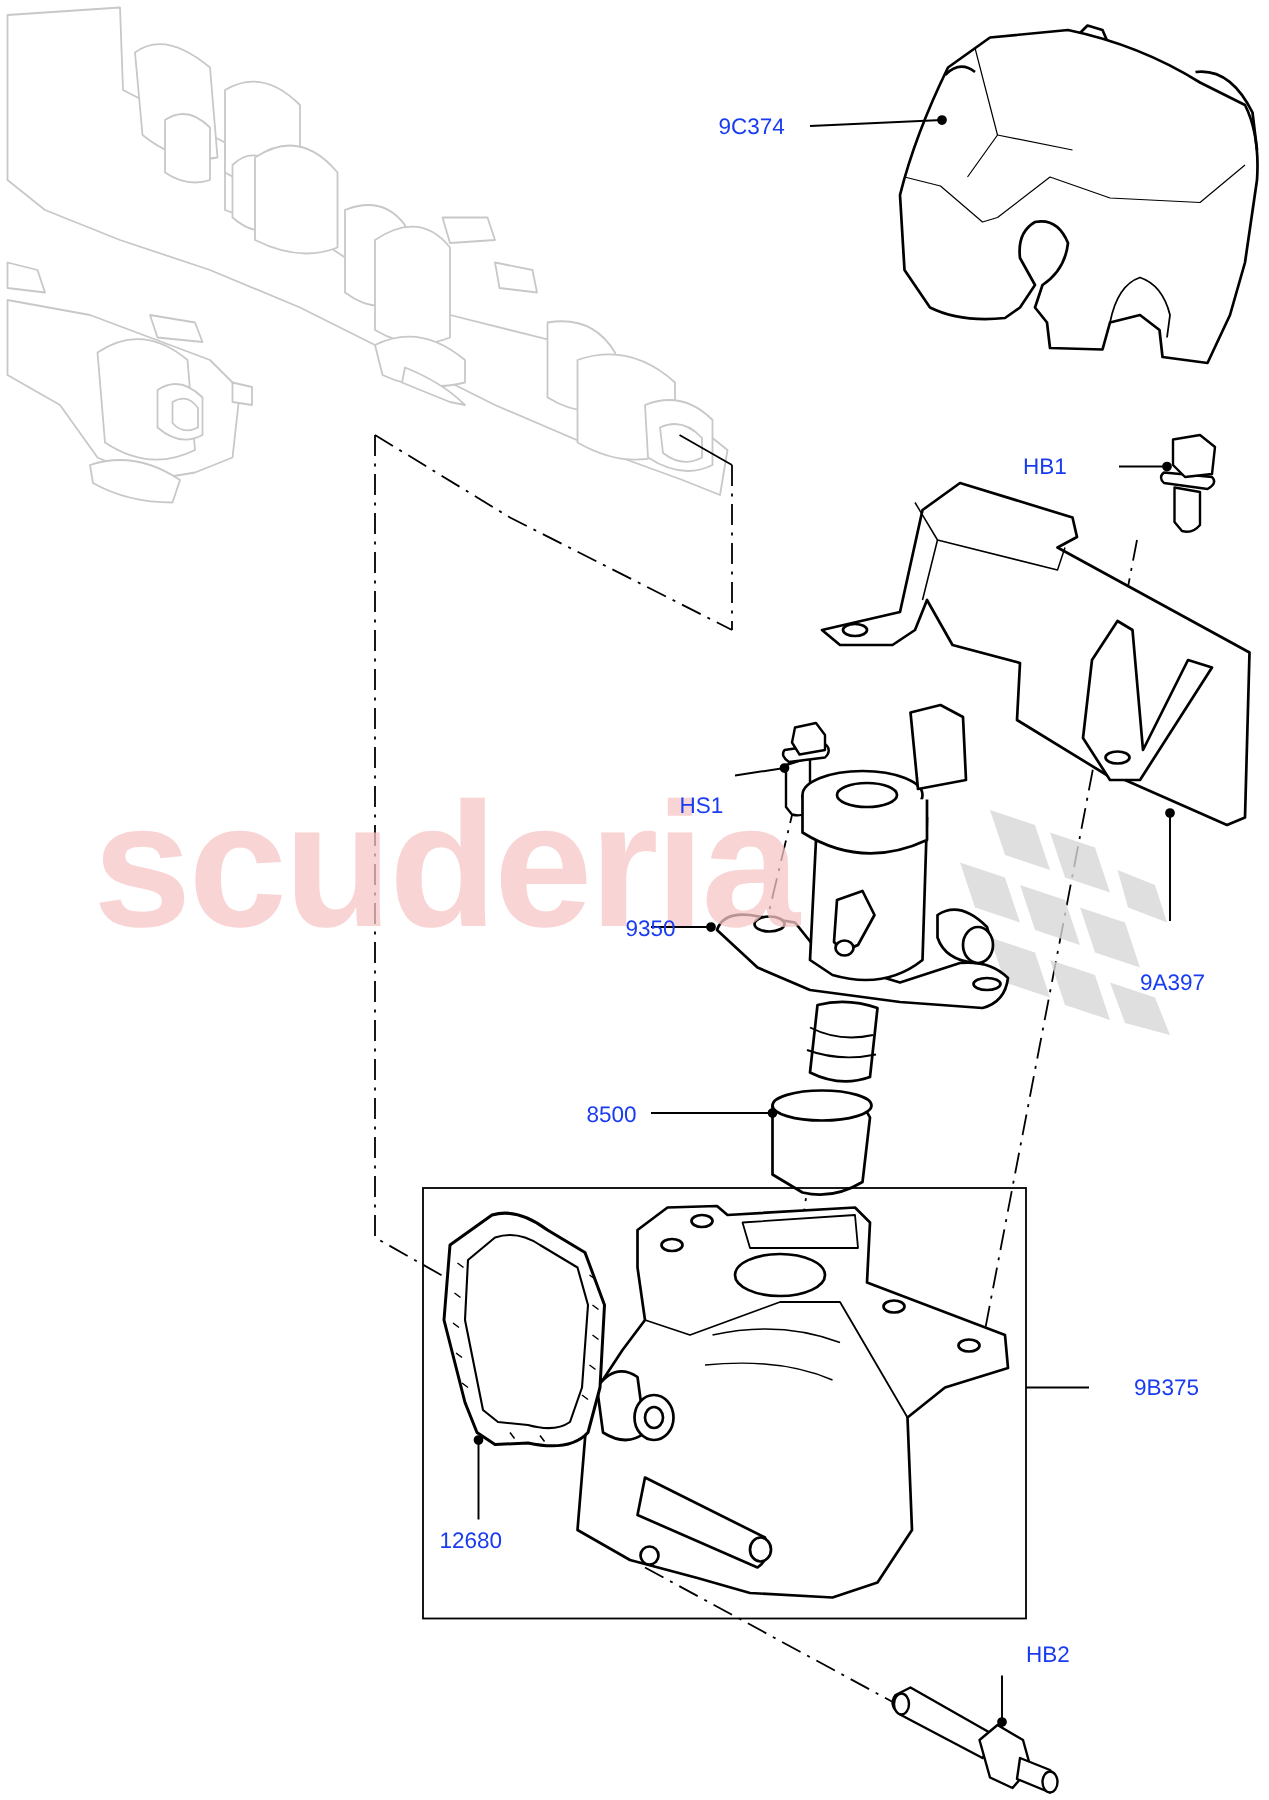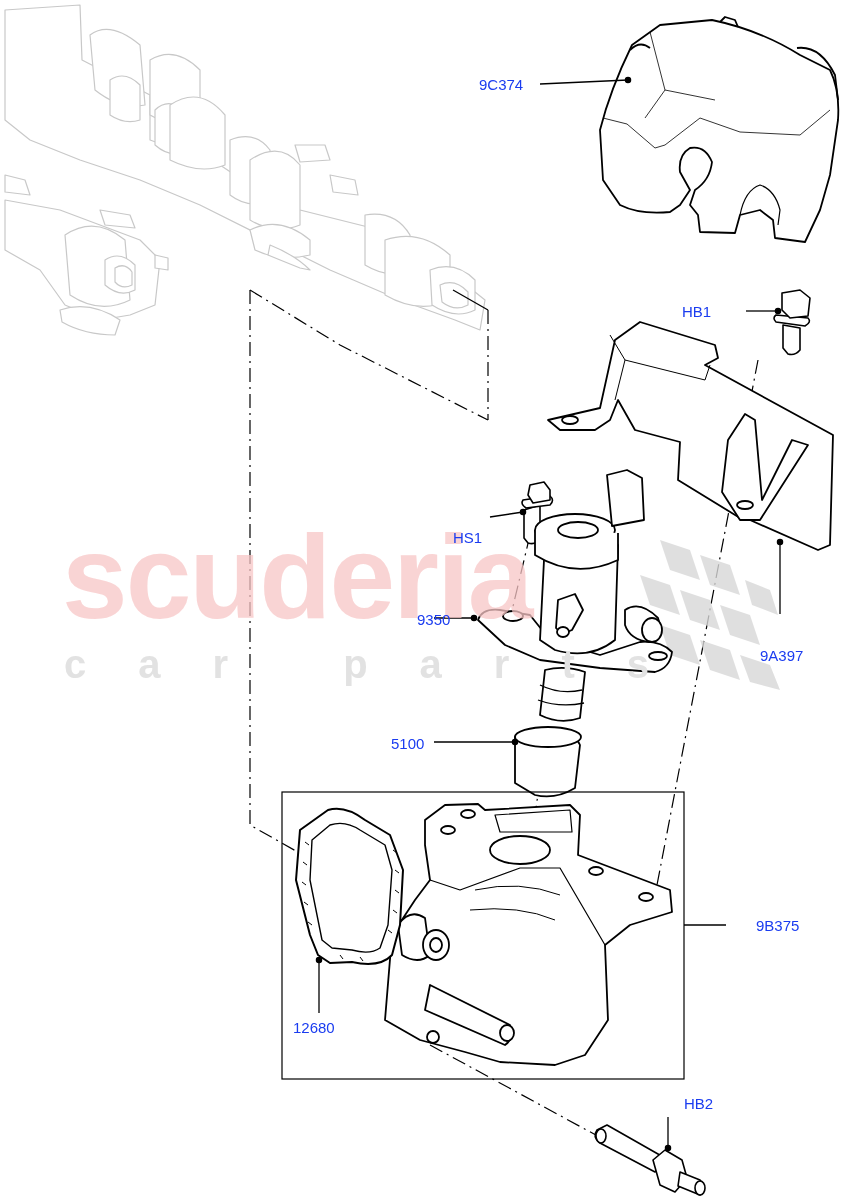--- a/index.html
+++ b/index.html
@@ -169,24 +169,23 @@
         <circle cx="515" cy="742" r="2.6"></circle>
     <line x1="684" y1="925" x2="726" y2="925"></line>
     <line x1="319" y1="960" x2="319" y2="1013"></line>
         <circle cx="319" cy="960" r="2.6"></circle>
     <line x1="668" y1="1117" x2="668" y2="1148"></line>
         <circle cx="668" cy="1148" r="2.6"></circle>
   </g>
 </svg>
 
 <div class="wm-main">scuderia</div>
-<div class="wm-sub">car parts</div>
 
 <div class="callout" style="left:479px;top:77px;text-align:center;">9C374</div>
 <div class="callout" style="left:682px;top:304px;">HB1</div>
 <div class="callout" style="left:453px;top:530px;">HS1</div>
 <div class="callout" style="left:391px;top:612px;margin-left:26px;">9350</div>
 <div class="callout" style="left:760px;top:648px;">9A397</div>
-<div class="callout" style="left:391px;top:736px;">5100</div>
+<div class="callout" style="left:391px;top:736px;">8500</div>
 <div class="callout" style="left:756px;top:918px;">9B375</div>
 <div class="callout" style="left:293px;top:1020px;">12680</div>
 <div class="callout" style="left:684px;top:1096px;">HB2</div>
 </div>
 
 </body></html>

